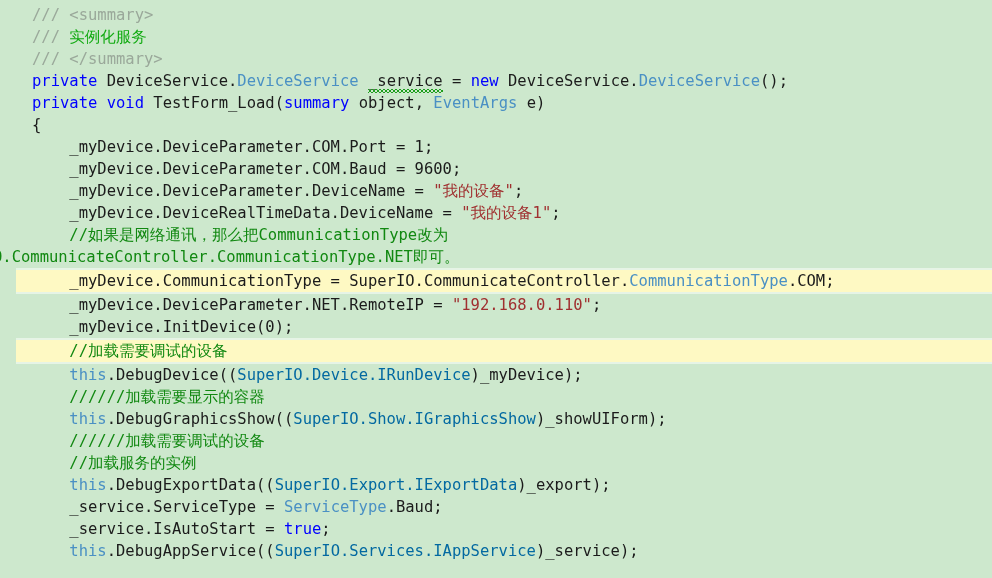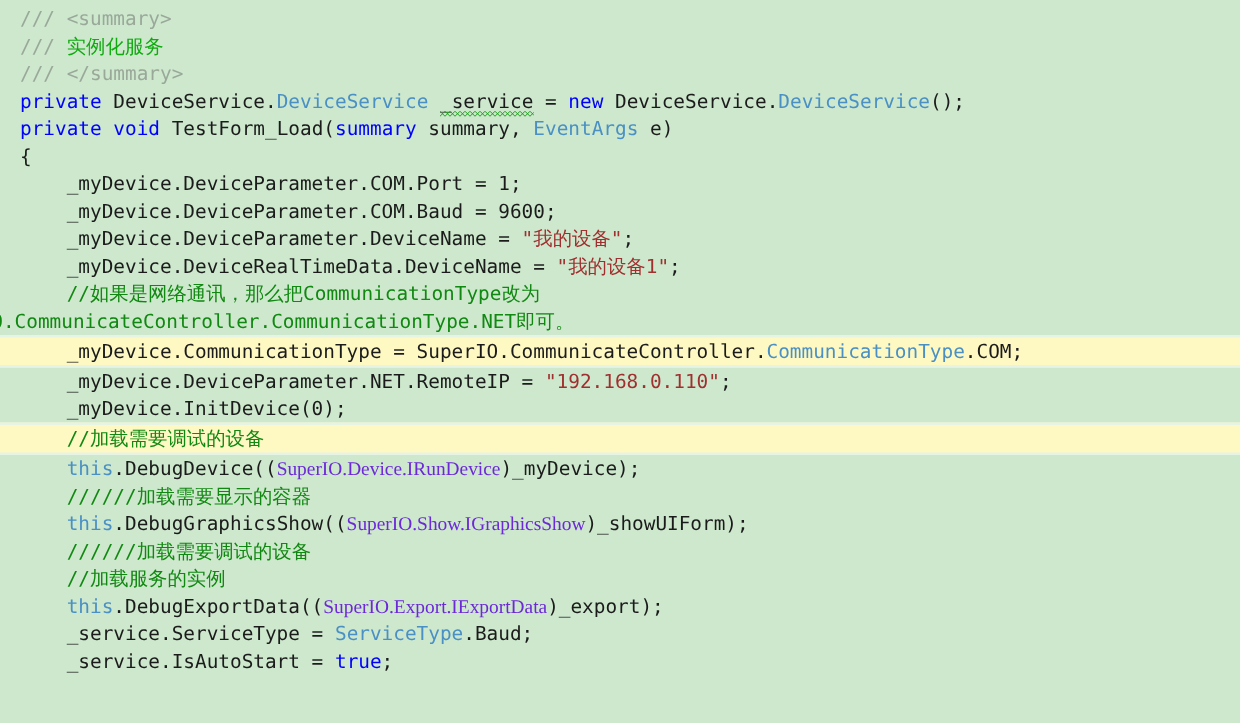--- a/index.html
+++ b/index.html
@@ -26,40 +26,41 @@
   .code-line {
     position: relative;
     height: 22px;
     line-height: 22px;
     font-size: 15.5px;
     white-space: pre;
     letter-spacing: 0px;
     color: #1b1b1b;
     padding-left: 16px;
     box-sizing: border-box;
+    margin-left: 16px;
   }
 
   
   .code-line.flush {
     padding-left: 0px;
     margin-left: -7px;
   }
 
   .code-line.current {
     background: #fef9c3;
     border-top: 2px solid #e6f4e6;
     border-bottom: 2px solid #e6f4e6;
     height: 26px;
     line-height: 22px;
   }
 
   
   .kw        { color: #0000ff; }           
   .type      { color: #4a90c4; }           
-  .type-dim  { color: #6d28d9; font-family: Liberation Serif, serif; }           
+  .type-dim  { color: #0369a1; }           
   .str       { color: #a03030; }           
   .cmt       { color: #118811; }           
   .doc       { color: #9aa89a; }           
   .doc-txt   { color: #11aa11; }           
   .plain     { color: #1b1b1b; }
 
   .squiggle {
     position: relative;
     display: inline-block;
   }
@@ -83,21 +84,21 @@
 <div id="editor">
 
   <div class="code-line"><span class="doc">/// </span><span class="doc">&lt;summary&gt;</span></div>
 
   <div class="code-line"><span class="doc">/// </span><span class="doc-txt">实例化服务</span></div>
 
   <div class="code-line"><span class="doc">/// </span><span class="doc">&lt;/summary&gt;</span></div>
 
   <div class="code-line"><span class="kw">private</span><span class="plain"> </span><span class="plain">DeviceService.</span><span class="type">DeviceService</span><span class="plain"> </span><span class="plain squiggle">_service</span><span class="plain"> = </span><span class="kw">new</span><span class="plain"> </span><span class="plain">DeviceService.</span><span class="type">DeviceService</span><span class="plain">();</span></div>
 
-  <div class="code-line"><span class="kw">private</span><span class="plain"> </span><span class="kw">void</span><span class="plain"> </span><span class="plain">TestForm_Load(</span><span class="kw">summary</span><span class="plain"> summary, </span><span class="type">EventArgs</span><span class="plain"> e)</span></div>
+  <div class="code-line"><span class="kw">private</span><span class="plain"> </span><span class="kw">void</span><span class="plain"> </span><span class="plain">TestForm_Load(</span><span class="kw">summary</span><span class="plain"> object, </span><span class="type">EventArgs</span><span class="plain"> e)</span></div>
 
   <div class="code-line"><span class="plain">{</span></div>
 
   <div class="code-line"><span class="plain">    _myDevice.DeviceParameter.COM.Port = 1;</span></div>
 
   <div class="code-line"><span class="plain">    _myDevice.DeviceParameter.COM.Baud = 9600;</span></div>
 
   <div class="code-line"><span class="plain">    _myDevice.DeviceParameter.DeviceName = </span><span class="str">"我的设备"</span><span class="plain">;</span></div>
 
   <div class="code-line"><span class="plain">    _myDevice.DeviceRealTimeData.DeviceName = </span><span class="str">"我的设备1"</span><span class="plain">;</span></div>
@@ -123,14 +124,15 @@
   <div class="code-line"><span class="cmt">    //////加载需要调试的设备</span></div>
 
   <div class="code-line"><span class="cmt">    //加载服务的实例</span></div>
 
   <div class="code-line"><span style="padding-left:0">    </span><span class="type">this</span><span class="plain">.DebugExportData((</span><span class="type-dim">SuperIO.Export.IExportData</span><span class="plain">)_export);</span></div>
 
   <div class="code-line"><span class="plain">    _service.ServiceType = </span><span class="type">ServiceType</span><span class="plain">.Baud;</span></div>
 
   <div class="code-line"><span class="plain">    _service.IsAutoStart = </span><span class="kw">true</span><span class="plain">;</span></div>
 
+  <div class="code-line"><span style="padding-left:0">    </span><span class="type">this</span><span class="plain">.DebugAppService((</span><span class="type-dim">SuperIO.Services.IAppService</span><span class="plain">)_service);</span></div>
 
 </div>
 
 </body></html>

